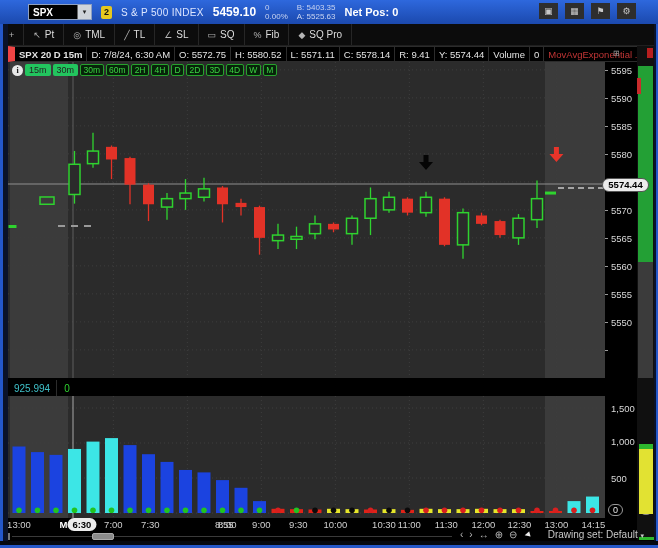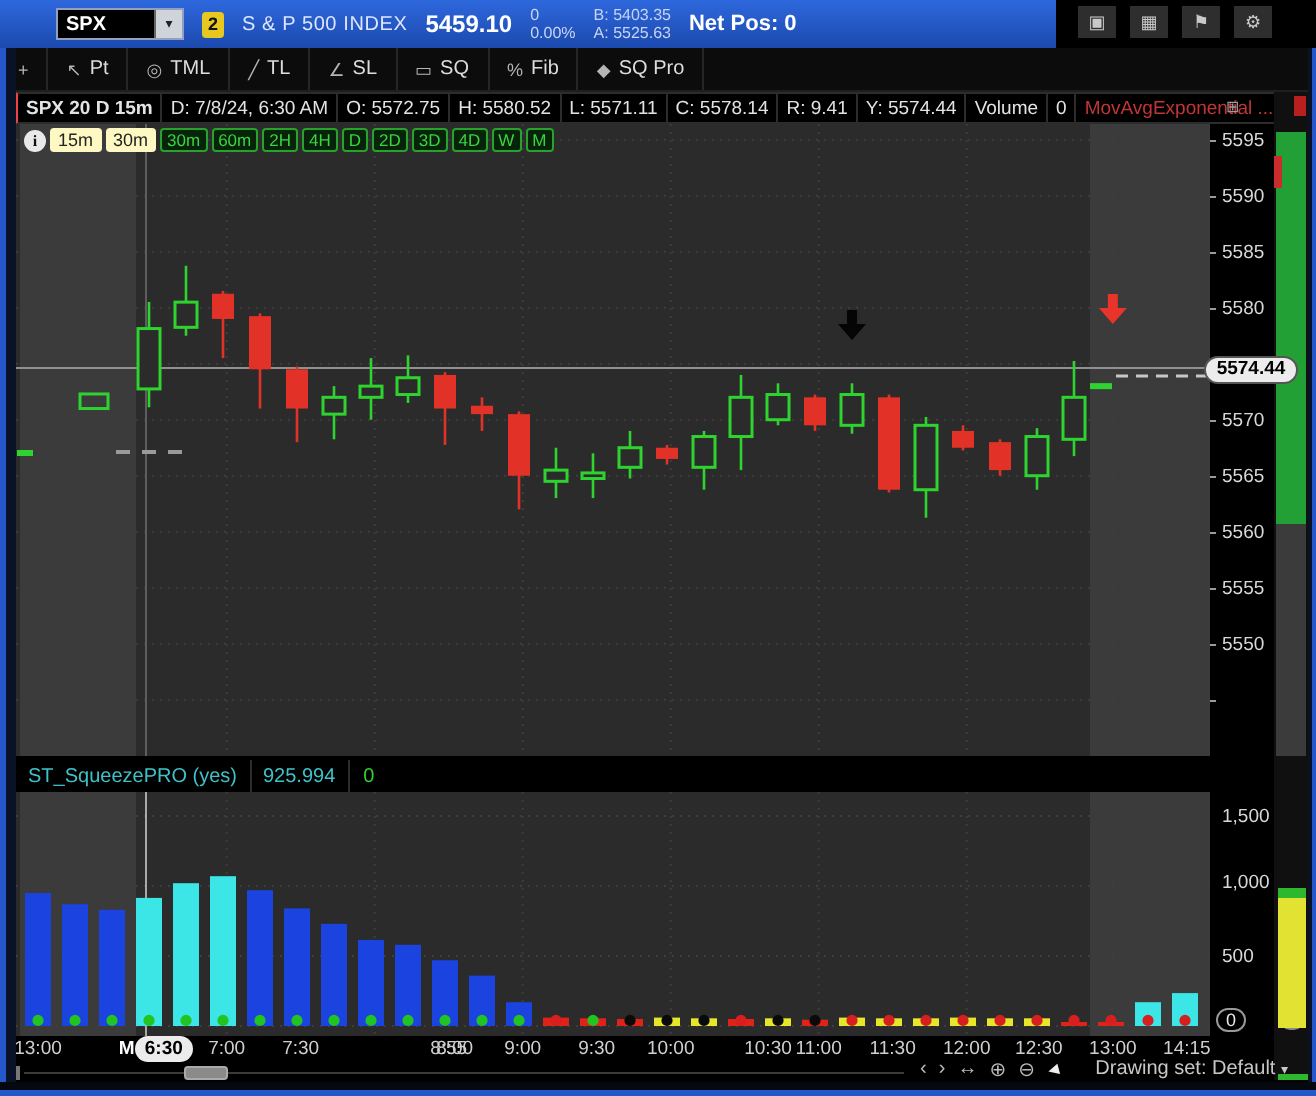--- a/index.html
+++ b/index.html
@@ -1,20 +1,20 @@
 <!DOCTYPE html>
 <html><head>
 <meta charset="utf-8">
 <style>
   html,body{margin:0;padding:0;background:#0b1220;}
   *{box-sizing:border-box;}
   .window{position:relative;width:658px;height:548px;background:#000;overflow:hidden;
           font-family:"Liberation Sans",sans-serif;}
   
-  .titlebar{position:absolute;left:0;top:0;width:528px;height:24px;
+  .titlebar{position:absolute;left:0;top:0;width:658px;height:24px;
             background:linear-gradient(#2e68dd,#1b49ae);display:flex;align-items:center;
             gap:9px;padding-left:28px;color:#fff;}
   .combo{display:flex;width:64px;height:16px;background:#000;border:1px solid #8fa0c0;}
   .combo .sym{flex:1;font-size:10px;font-weight:bold;color:#fff;padding:2px 0 0 4px;}
   .combo .dd{width:14px;background:#cfd4da;color:#222;font-size:7px;display:flex;
              align-items:center;justify-content:center;border-left:1px solid #666;}
   .badge{width:11px;height:13px;background:#e6c81e;color:#111;font-size:9px;font-weight:bold;
          display:flex;align-items:center;justify-content:center;border-radius:2px;}
   .desc{font-size:10px;color:#dde6ff;letter-spacing:.3px;}
   .last{font-size:12px;font-weight:bold;}
@@ -26,29 +26,29 @@
   .tool{display:flex;align-items:center;gap:4px;padding:0 9px;border-right:1px solid #262626;
         font-size:10px;cursor:default;}
   .tool .ticon{font-size:9px;color:#b5b5b5;}
   .tb-right{position:absolute;right:22px;top:3px;display:flex;gap:7px;}
   .tb-sq{width:19px;height:16px;background:#2e2e2e;color:#c9c9c9;font-size:9px;display:flex;
          align-items:center;justify-content:center;}
   
   .chead{position:absolute;top:46px;left:8px;width:629px;height:16px;display:flex;
          background:#000;font-size:9.5px;color:#e3e3e3;white-space:nowrap;}
   .chcell{border:1px solid #2c2c2c;border-left:none;padding:1.5px 4px 0 4px;}
-  .chcell:first-child{border-left:1px solid #ef4444;font-weight:bold;}
+  .chcell:first-child{border-left:7px solid #ef4444;font-weight:bold;}
   .study{color:#c23535;}
   .corner-ic{position:absolute;left:613px;top:49px;font-size:8px;color:#9a9a9a;z-index:7;}
   
   .tfrow{position:absolute;top:64px;left:12px;display:flex;gap:2px;align-items:center;z-index:5;}
   .info{width:11px;height:11px;border-radius:50%;background:#e9e9e9;color:#111;font-size:8px;
         font-weight:bold;display:flex;align-items:center;justify-content:center;
         font-family:"Liberation Serif",serif;}
-  .tfg{background:#fef9c3;color:#232323;font-size:9px;padding:1px 4px;border-radius:2px;}
+  .tfg{background:#22c55e;color:#232323;font-size:9px;padding:1px 4px;border-radius:2px;}
   .tfa{background:#07230a;border:1px solid #27a22d;color:#3bd341;font-size:8.5px;
        padding:0 2.5px;border-radius:2px;height:12px;line-height:11px;}
   
   svg.plot{position:absolute;background:#2b2b2b;display:block;}
   #upper{left:8px;top:62px;}
   #lower{left:8px;top:396px;}
   .paxis{position:absolute;left:605px;top:62px;width:32px;height:316px;background:#000;}
   .laxis{position:absolute;left:605px;top:396px;width:32px;height:122px;background:#000;}
   .pl{position:absolute;left:6px;font-size:9.5px;color:#d8d8d8;}
   .ptick{position:absolute;left:0;width:3px;height:1px;background:#9a9a9a;}
@@ -374,21 +374,20 @@
     </div>
   <div class="pbubble">5574.44</div>
   <div class="laxis" id="laxis">
       <span class="pl" style="top: 7px;">1,500</span>
       <span class="pl" style="top: 40px;">1,000</span>
       <span class="pl" style="top: 77px;">500</span>
       <span class="zerolab">0</span>
     </div>
 
   <div class="sthead">
-    <span class="stname">ST_SqueezePRO (yes)</span>
     <span class="stval">925.994</span>
     <span class="stzero">0</span>
   </div>
 
   <div class="taxis" id="taxis">
       <span class="tlabel" style="left: 11px;">13:00</span>
       <span class="tlabel" style="left: 105.35px;">7:00</span>
       <span class="tlabel" style="left: 142.35px;">7:30</span>
       <span class="tlabel" style="left: 179.35px; margin-left: 40px;">8:00</span>
       <span class="tlabel" style="left: 216.35px;">8:55</span>

